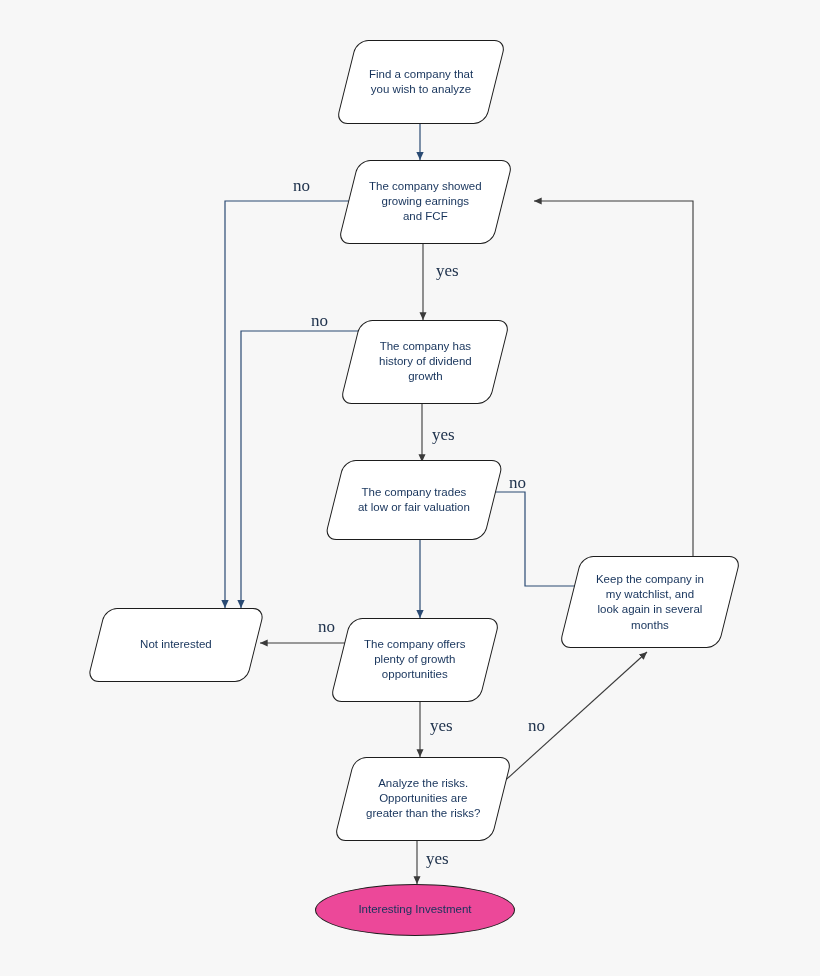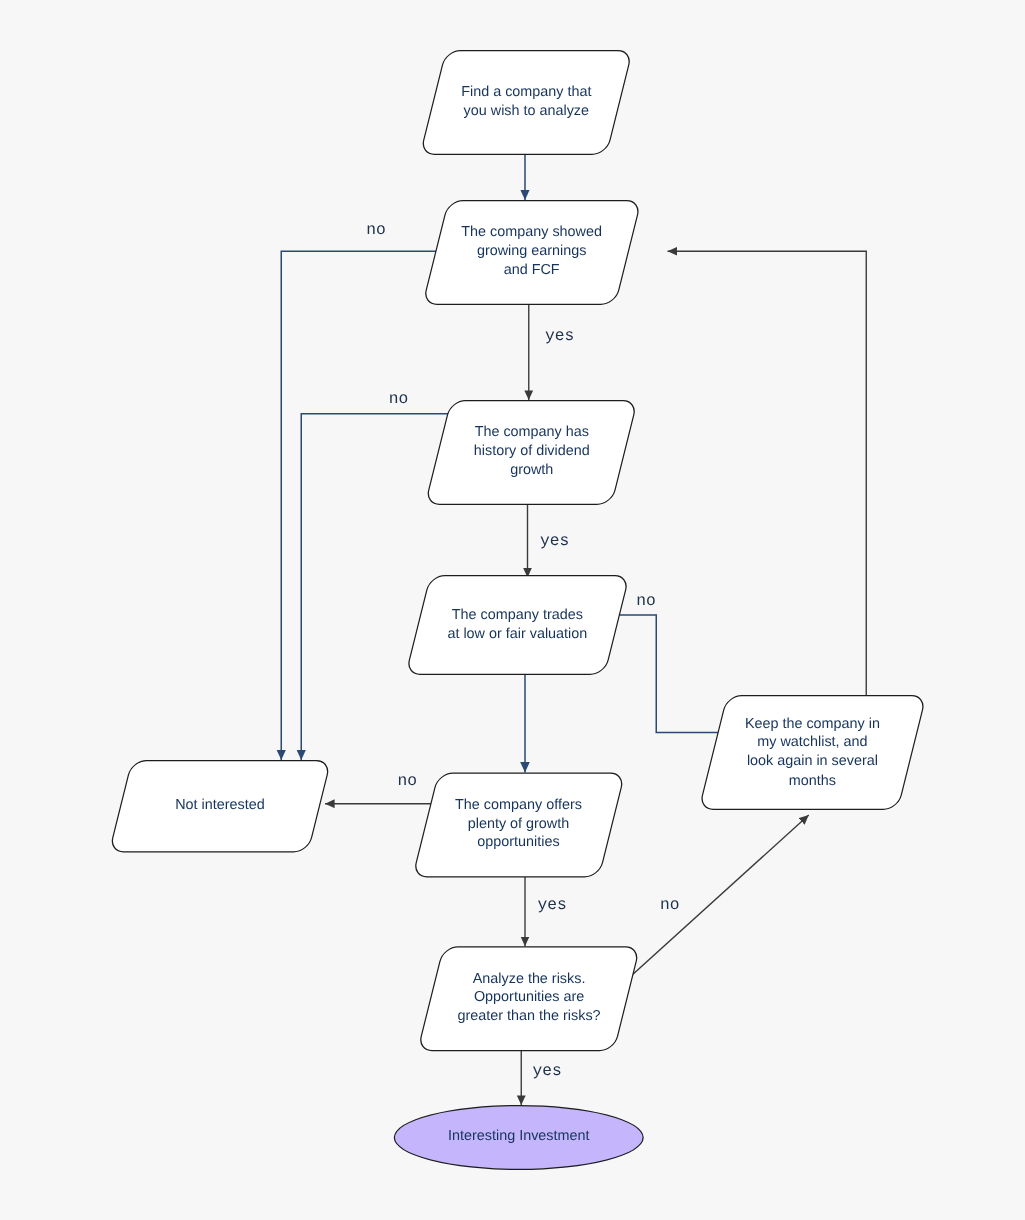--- a/index.html
+++ b/index.html
@@ -40,30 +40,30 @@
     border: 1.6px solid #1d1d1d;
     border-radius: 12px;
     transform: skewX(-14deg);
   }
   .para > .lbl {
     transform: skewX(14deg);
     display: block;
     padding: 0 6px;
   }
   .ellipse {
-    background: #c4b5fd;
+    background: #ec4899;
     border: 1.6px solid #1d1d1d;
     border-radius: 50%;
   }
   .ellipse > .lbl { display: block; padding: 0 8px; }
   .edge-label {
     position: absolute;
-    font-size: 13px;
+    font-size: 17px;
     color: #20334d;
-    font-family: Liberation Mono, monospace;
+    font-family: Liberation Serif, serif;
     white-space: nowrap;
   }
 </style>
 </head>
 <body>
 
 <div id="canvas">
 
   <svg id="wires" viewBox="0 0 820 976">
     <defs>

